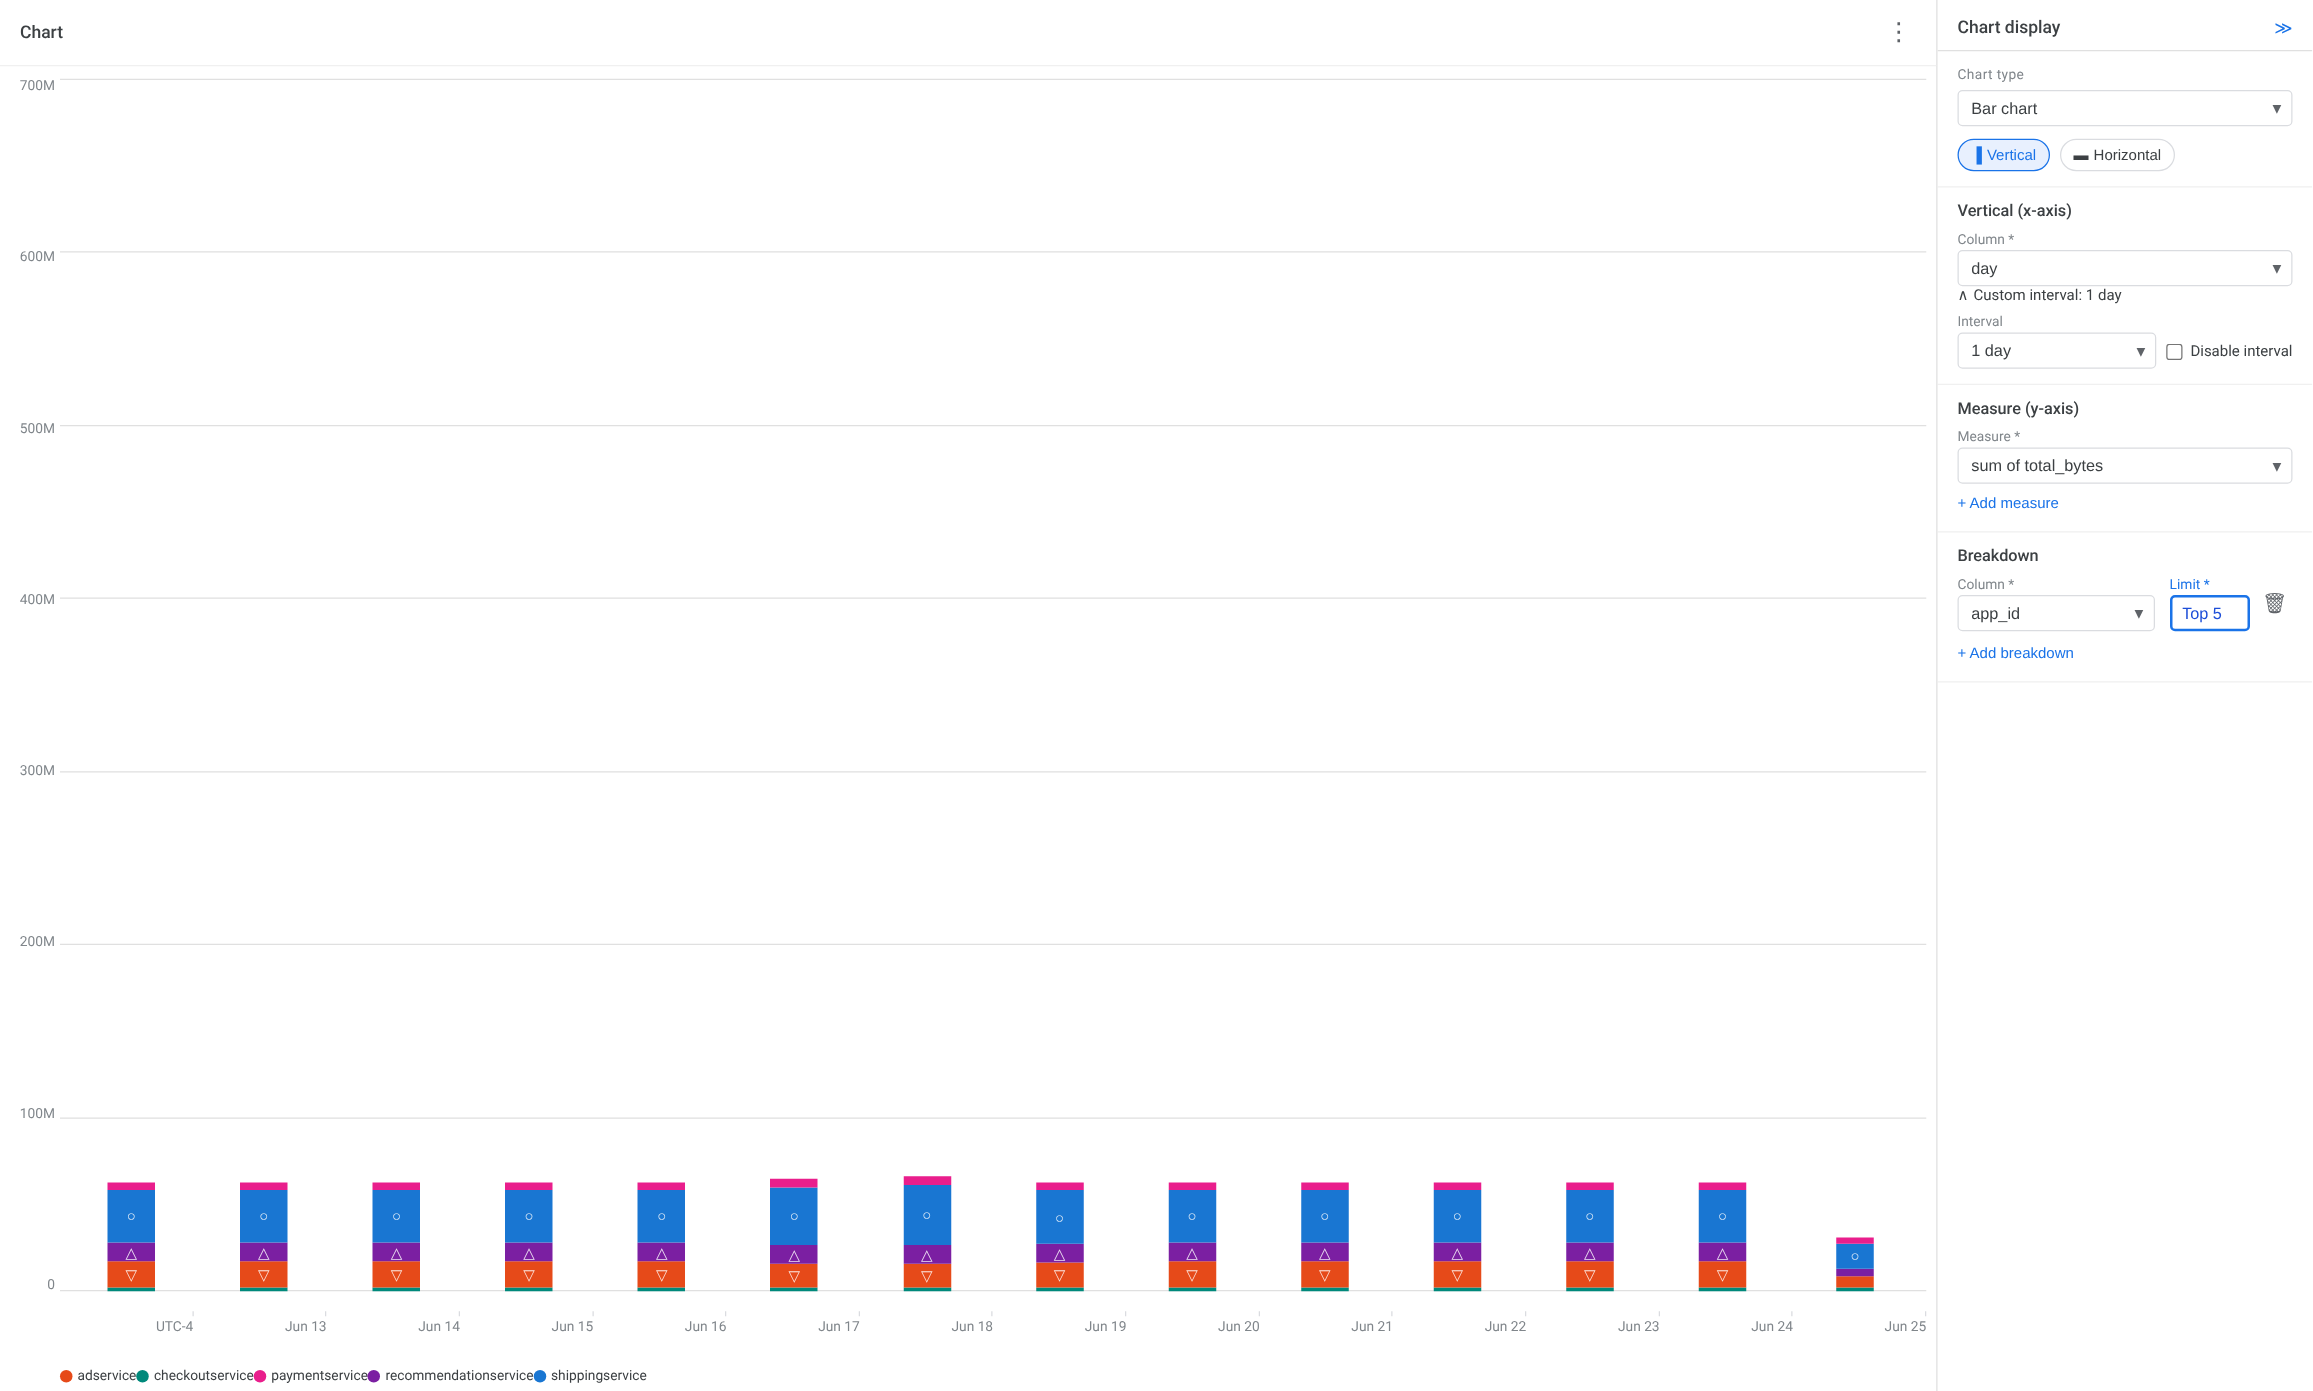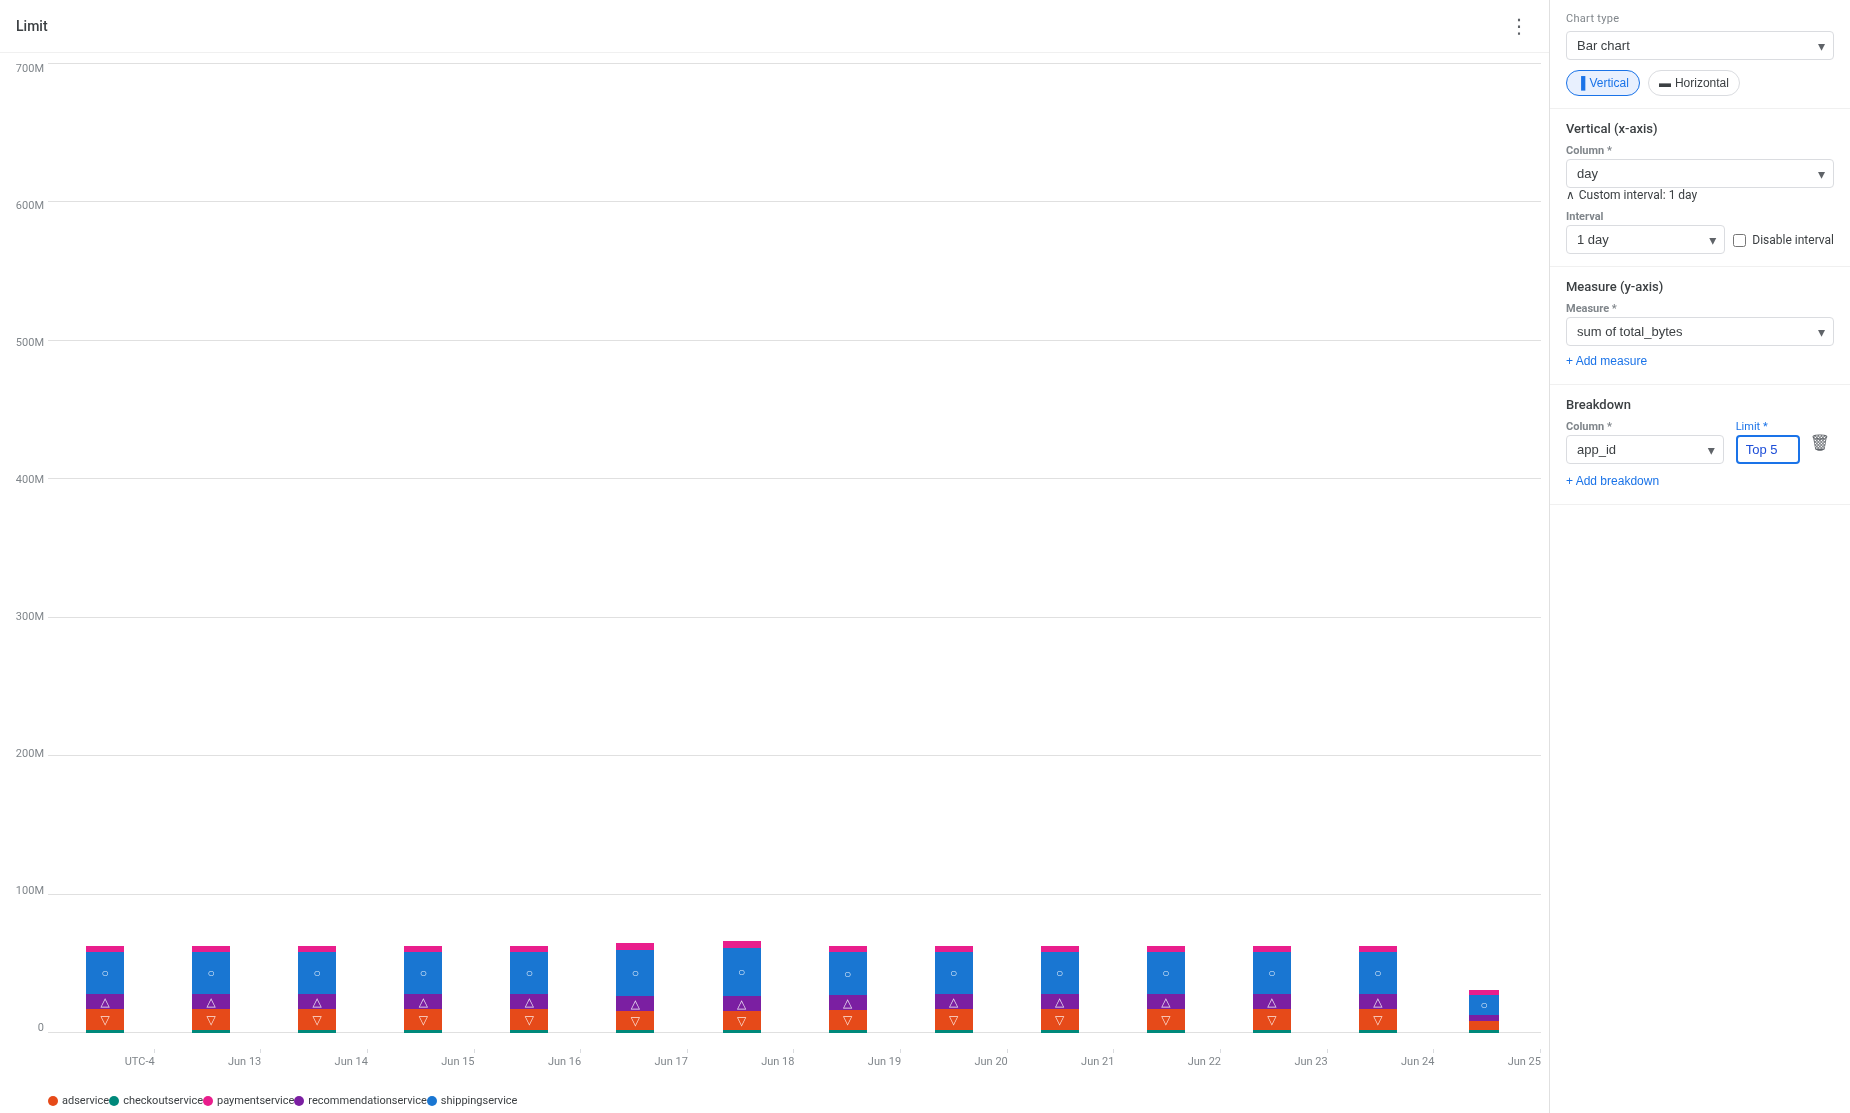--- a/index.html
+++ b/index.html
@@ -360,29 +360,28 @@
     .limit-label {
       font-size: 11px;
       color: #1a73e8;
       margin-bottom: 2px;
     }
 
     .col-label {
       font-size: 11px;
       color: #80868b;
       margin-bottom: 2px;
-      font-weight: bold;
     }
   </style>
 </head>
 <body>
 
 <div class="chart-area">
   <div class="chart-header">
-    <span class="chart-title">Limit</span>
+    <span class="chart-title">Chart</span>
     <button class="chart-menu-btn">⋮</button>
   </div>
 
   <div class="chart-body">
 
     <div class="y-axis" id="y-axis">
         <div class="y-label">0</div>
         <div class="y-label">100M</div>
         <div class="y-label">200M</div>
         <div class="y-label">300M</div>
@@ -691,20 +690,24 @@
         </div>
         <div class="legend-item">
           <div class="legend-dot" style="background: rgb(25, 118, 210);"></div>
           <span>shippingservice</span>
         </div>
       </div>
   </div>
 </div>
 
 <div class="right-panel">
+  <div class="panel-header">
+    <span class="panel-title">Chart display</span>
+    <button class="panel-expand-btn">≫</button>
+  </div>
 
   <div class="panel-section">
     <div class="section-label">Chart type</div>
     <div class="select-wrapper">
       <select>
         <option>Bar chart</option>
         <option>Line chart</option>
         <option>Pie chart</option>
       </select>
       <span class="select-arrow">▾</span>

